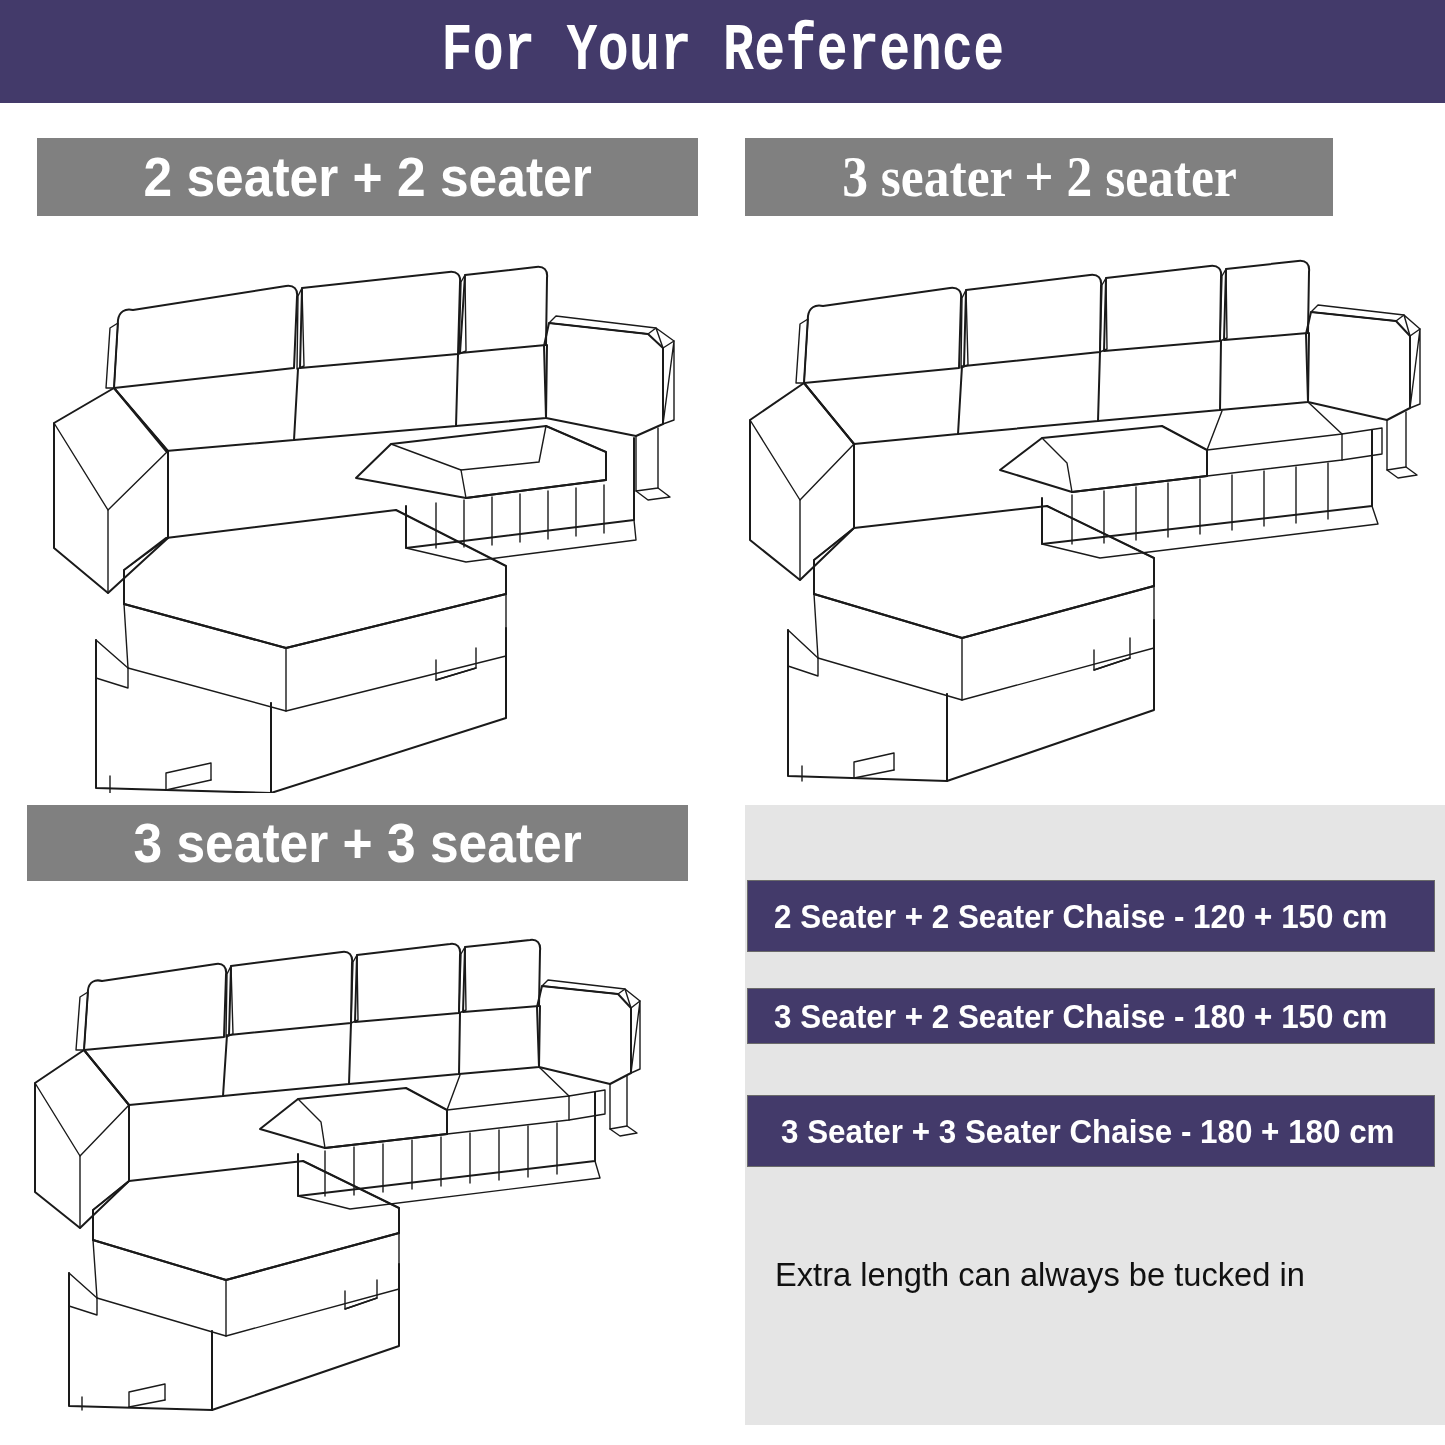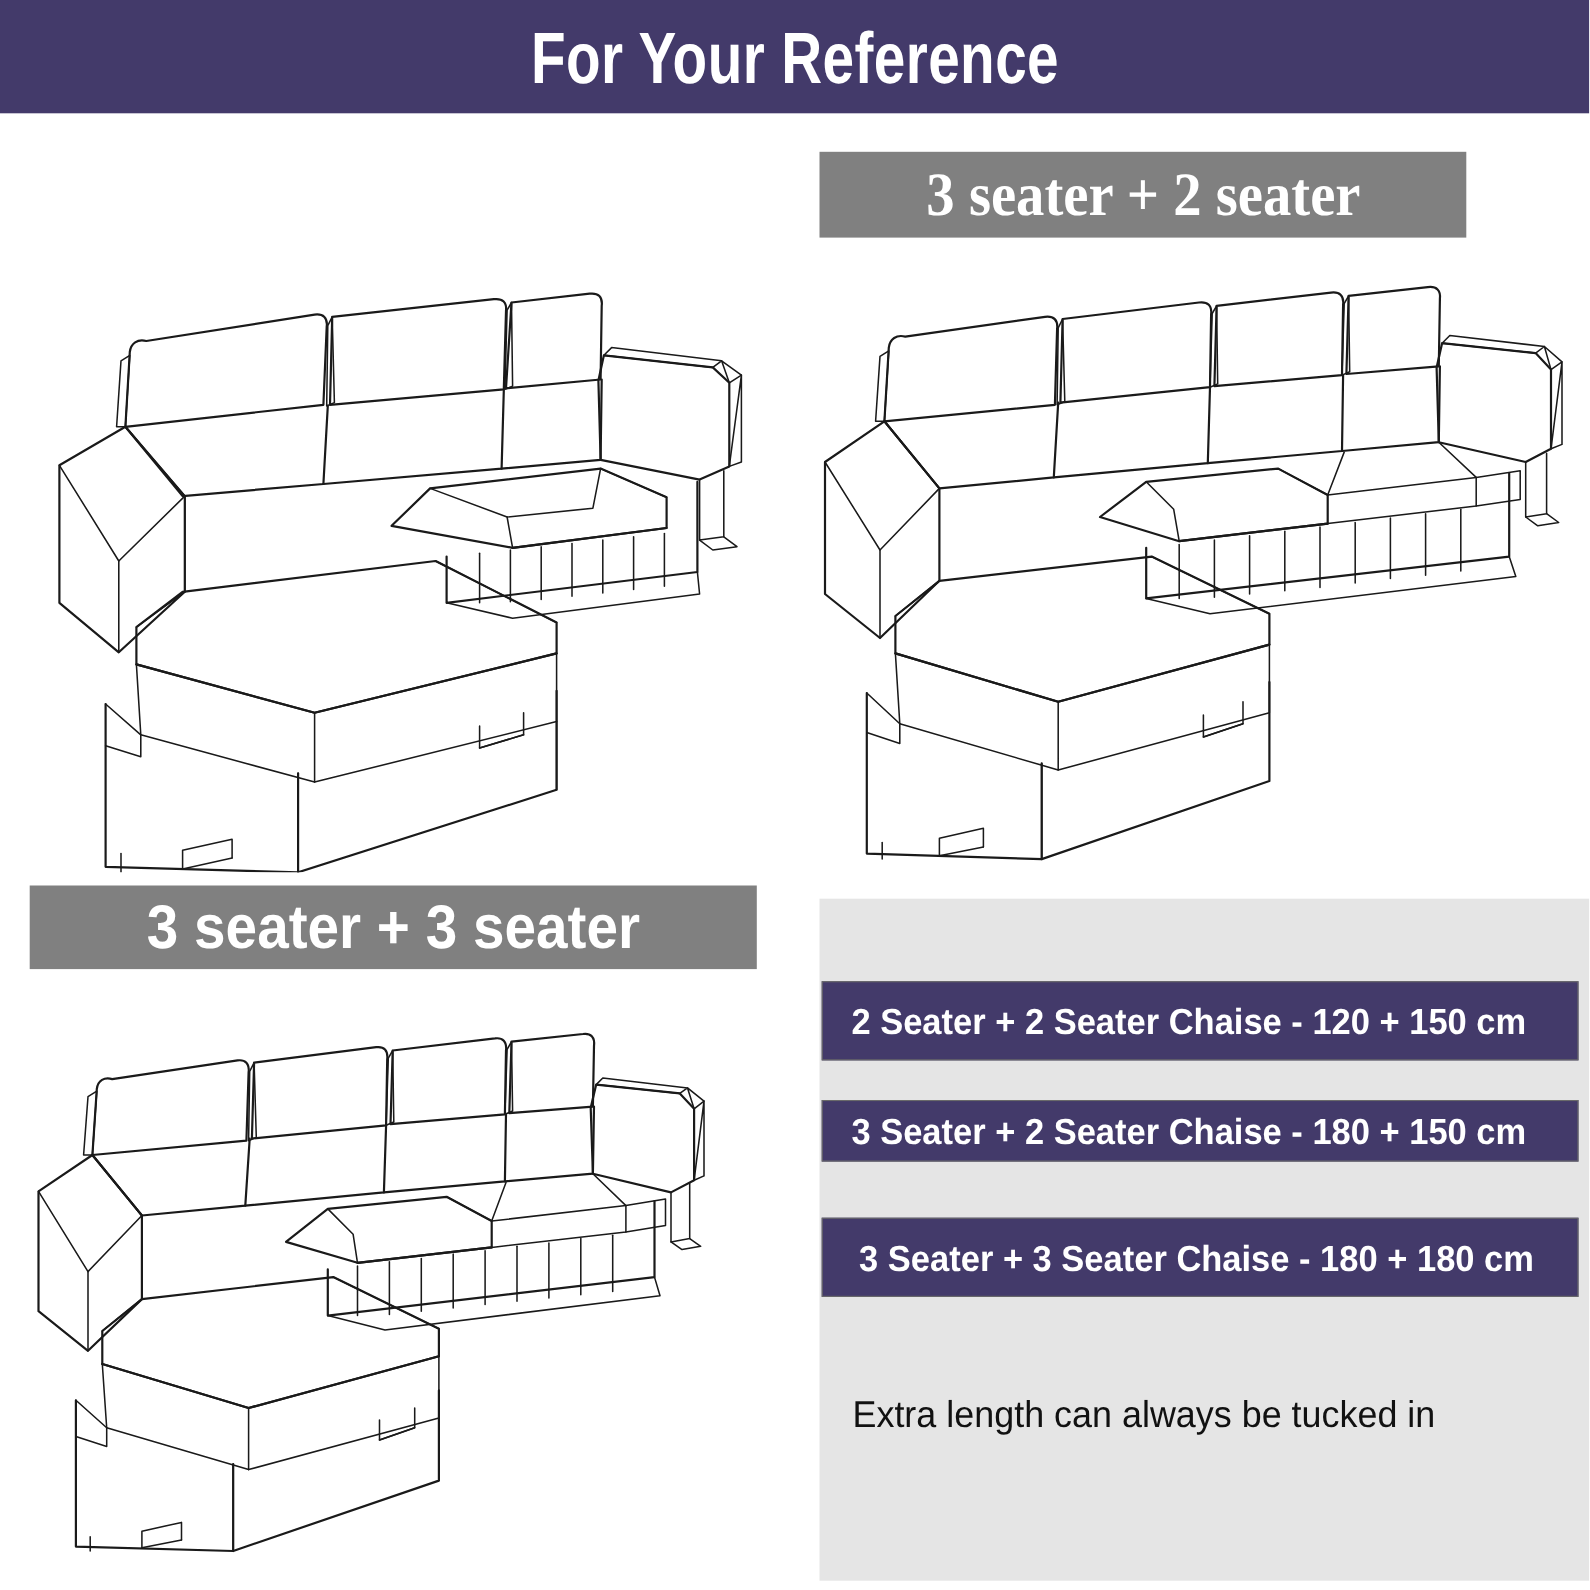--- a/index.html
+++ b/index.html
@@ -20,20 +20,21 @@
   #header-banner {
     position: absolute;
     left: 0;
     top: 0;
     width: 1445px;
     height: 103px;
     background: #433a6a;
     display: flex;
     align-items: center;
     justify-content: center;
+    font-family: Liberation Mono, monospace;
   }
   #header-title {
     color: #ffffff;
     font-size: 66px;
     font-weight: 700;
     letter-spacing: 0.5px;
     line-height: 1;
     transform: scaleX(0.78);
     transform-origin: center;
     white-space: nowrap;
@@ -79,21 +80,20 @@
   .sofa-frame svg .thin { stroke-width: 1.4; }
 
   
   #info-panel {
     position: absolute;
     left: 745px;
     top: 805px;
     width: 700px;
     height: 620px;
     background: #e5e5e5;
-    margin-top: 12px;
   }
   .spec-row {
     position: absolute;
     left: 2px;
     width: 688px;
     background: #433a6a;
     display: flex;
     align-items: center;
     border: 1px solid #6a6a6a;
     box-sizing: border-box;
@@ -128,20 +128,23 @@
 </style>
 </head>
 <body>
 
 <div id="page">
 
   <div id="header-banner">
     <div id="header-title">For Your Reference</div>
   </div>
 
+  <div class="section-label" id="label-a">
+    <span>2 seater + 2 seater</span>
+  </div>
 
   <div class="section-label" id="label-b">
     <span>3 seater + 2 seater</span>
   </div>
 
   <div class="section-label" id="label-c">
     <span>3 seater + 3 seater</span>
   </div>
 
   <div class="sofa-frame" id="sofa-a">

